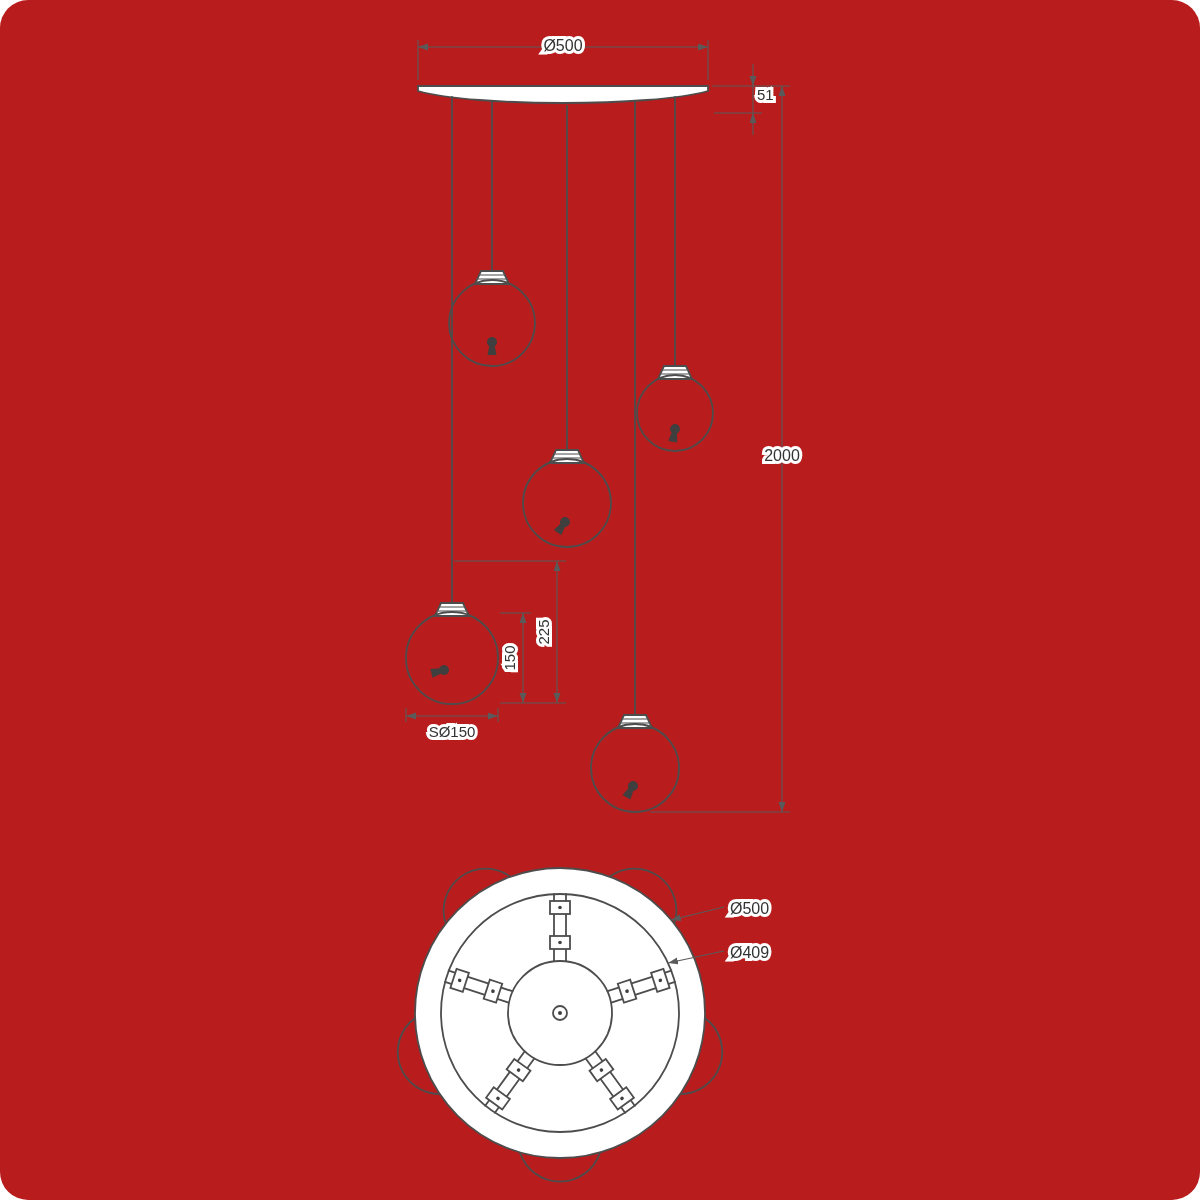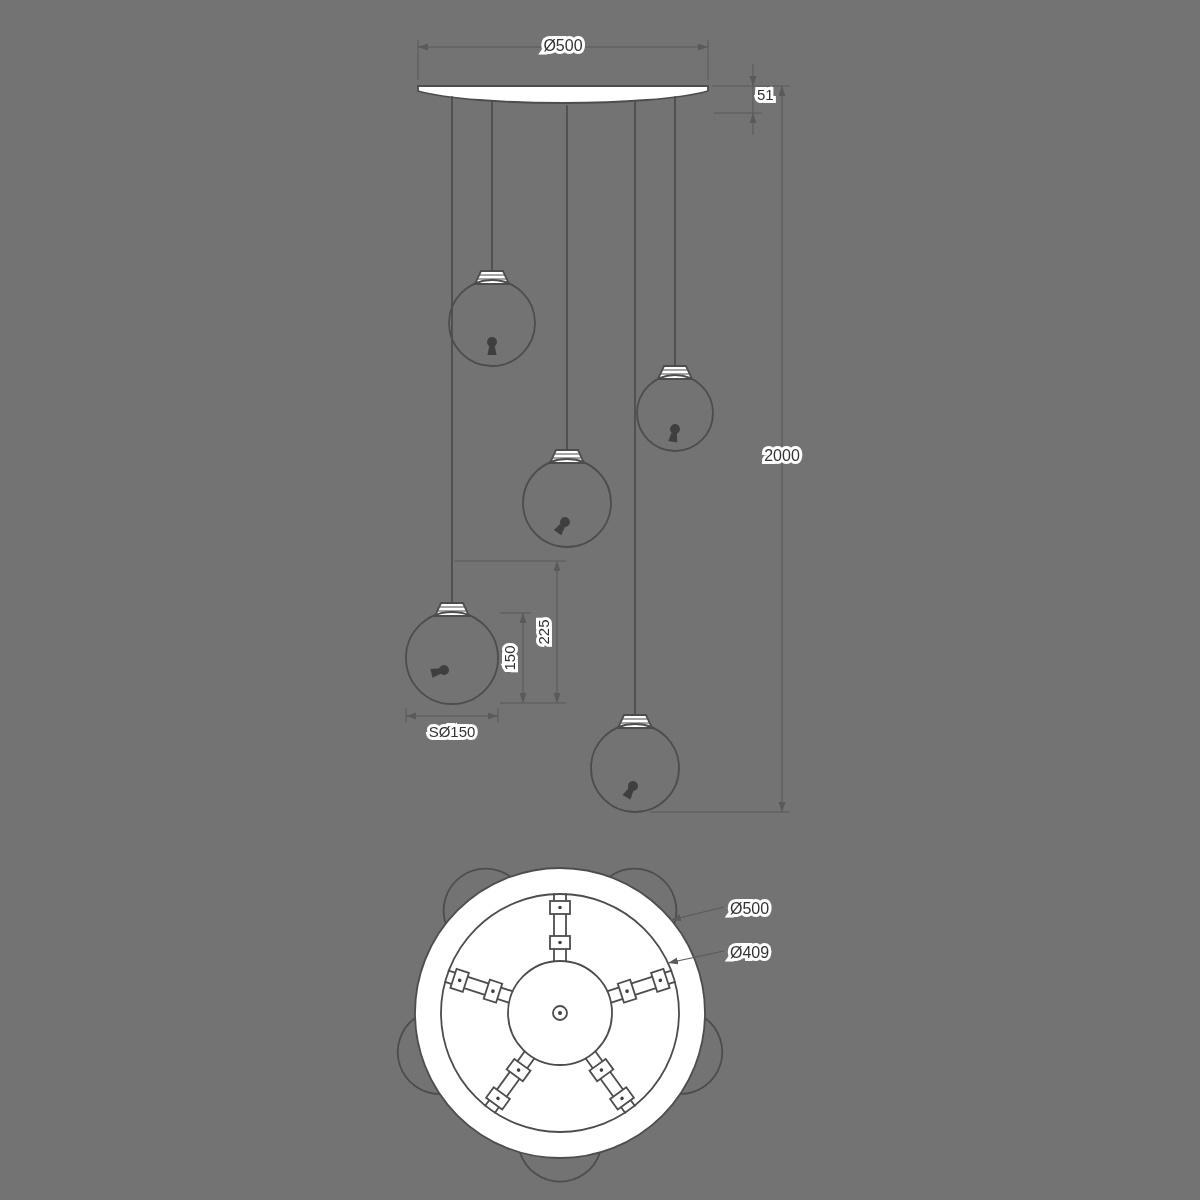--- a/index.html
+++ b/index.html
@@ -1,19 +1,20 @@
 <!DOCTYPE html>
 <html><head>
 <meta charset="utf-8">
 <style>
   html, body { margin: 0; padding: 0; background: #ffffff; }
   .canvas {
-    width: 1200px; height: 1200px; background: #737373;
+    width: 1200px; height: 1200px; background: #b91c1c;
     position: relative; overflow: hidden;
     font-family: "Liberation Sans", sans-serif;
+    border-radius: 28px;
   }
   svg { display: block; width: 1200px; height: 1200px; }
   .obj  { stroke: #4d4d4d; stroke-width: 1.8; fill: none; stroke-linecap: round; }
   .objf { stroke: #4d4d4d; stroke-width: 1.8; fill: #ffffff; }
   .dark { fill: #3f3f3f; stroke: none; }
   .thin { stroke: #5a5a5a; stroke-width: 1.1; fill: none; }
   .dim-text {
     font-family: "Liberation Sans", sans-serif;
     font-size: 16px; fill: #333333;
     stroke: #ffffff; stroke-width: 6px; paint-order: stroke;

